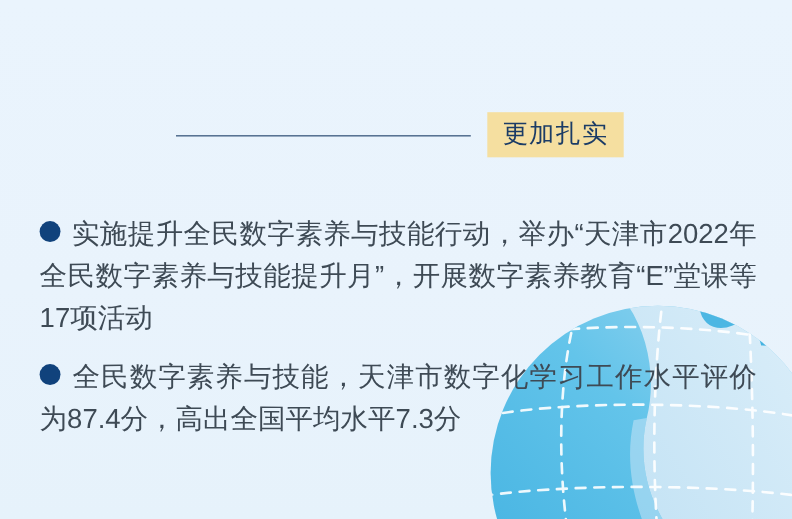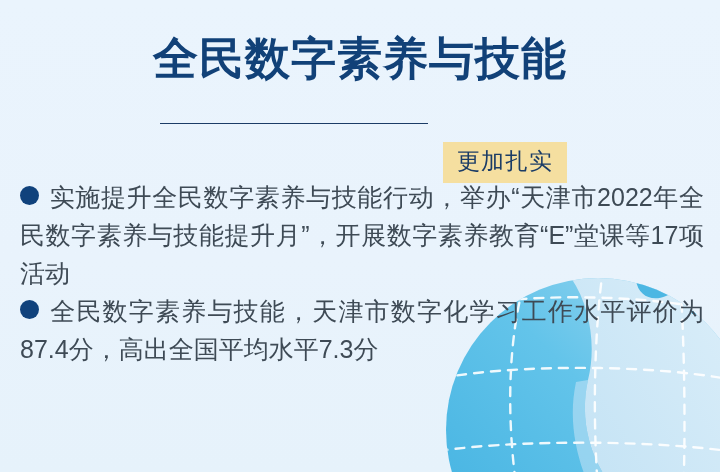--- a/index.html
+++ b/index.html
@@ -73,36 +73,35 @@
     position: absolute;
     left: 443px;
     top: 0;
     padding: 5px 14px 7px 14px;
     background: #f5dfa0;
     color: #1b3c66;
     font-size: 23px;
     line-height: 29px;
     white-space: nowrap;
     letter-spacing: 1px;
-    margin-top: 40px;
   }
 
   
   .body-copy {
     position: absolute;
     left: 20px;
     top: 178px;
     width: 684px;
     color: #3e4a55;
     font-size: 25px;
     line-height: 38px;
   }
   .para {
     position: relative;
-    margin: 0;
+    margin: 16px;
     text-align: justify;
     text-justify: inter-character;
     text-align-last: left;
   }
   .para + .para { margin-top: 0; }
   .bullet-dot {
     display: inline-block;
     width: 19px;
     height: 19px;
     border-radius: 50%;
@@ -157,21 +156,20 @@
           <path d="M96 -16 C64 60 62 200 104 330"></path>
           <path d="M168 -20 C152 70 152 230 176 334"></path>
           <path d="M240 -18 C248 70 250 230 238 332"></path>
           <path d="M300 -10 C322 70 322 230 300 330"></path>
         </g>
       </g>
     </svg>
   </div>
 
   <div class="header">
-    <div class="title">全民数字素养与技能</div>
 
     <div class="subrow">
       <div class="rule"></div>
       <div class="badge">更加扎实</div>
     </div>
   </div>
 
   <div class="body-copy">
 
     <p class="para">

